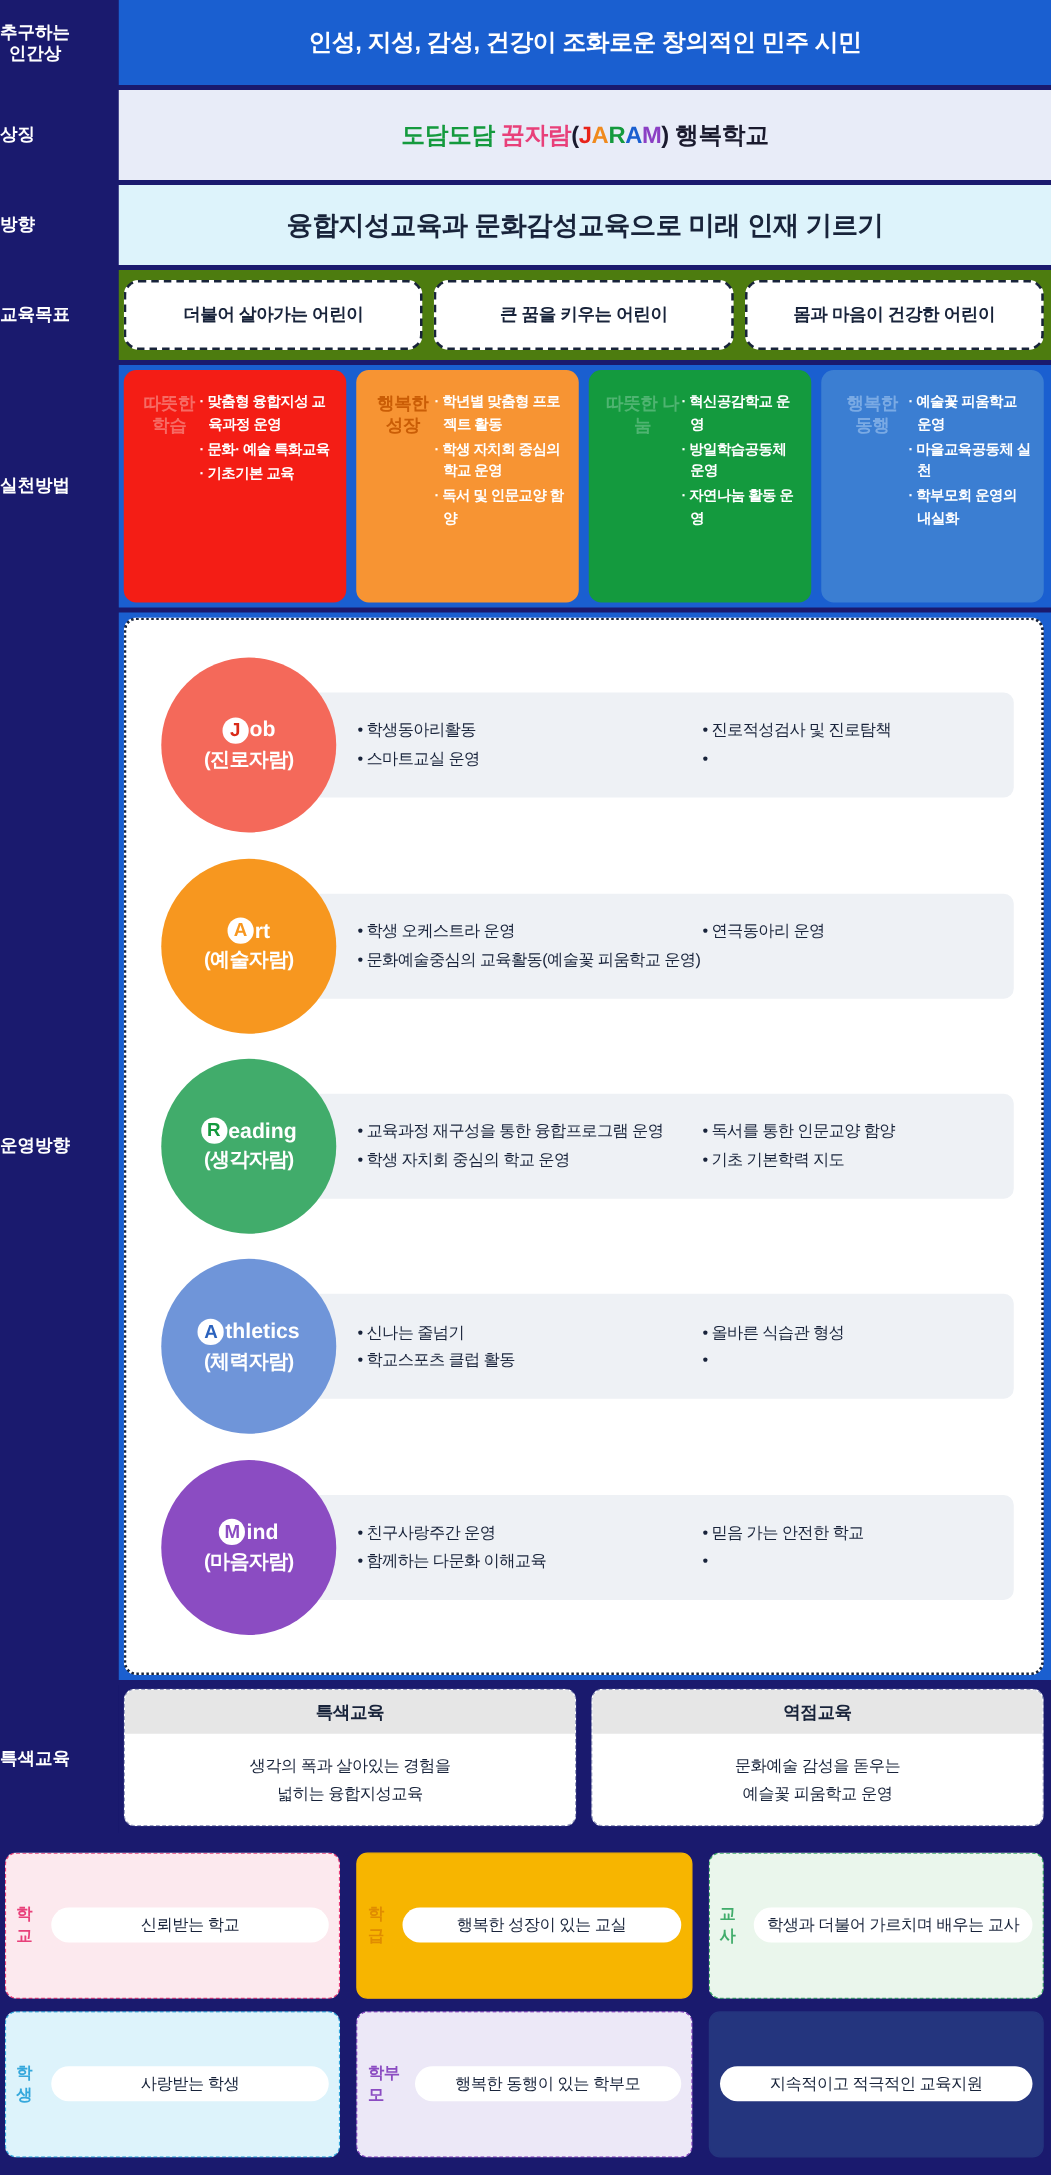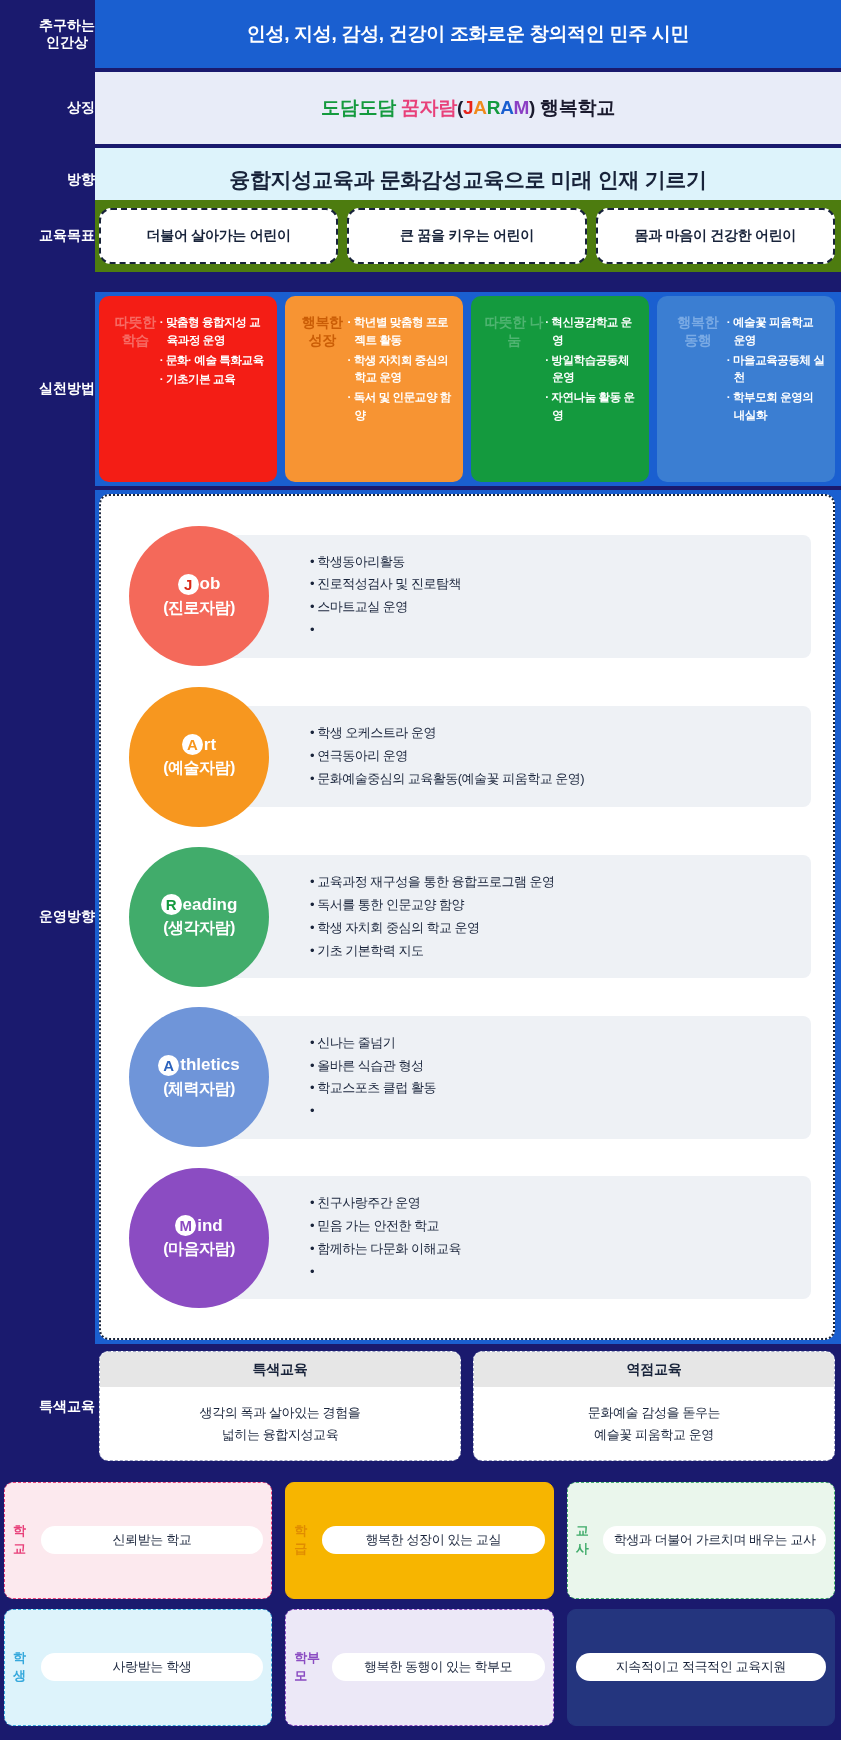--- a/index.html
+++ b/index.html
@@ -25,21 +25,21 @@
   }
   .row-label {
     width: 95px;
     flex: 0 0 95px;
     background: #1a1a6e;
     color: #ffffff;
     font-weight: bold;
     font-size: 14px;
     display: flex;
     align-items: center;
-    justify-content: flex-end;
+    justify-content: flex-start;
     text-align: center;
     line-height: 1.25;
   }
   .row-body {
     flex: 1 1 auto;
     position: relative;
   }
 
   
   #row-vision { top: 0; height: 68px; }
@@ -87,21 +87,21 @@
     justify-content: center;
   }
   .direction-text {
     color: #18233a;
     font-size: 21px;
     font-weight: bold;
     letter-spacing: -0.3px;
   }
 
   
-  #row-goals { top: 200px; height: 72px; }
+  #row-goals { top: 216px; height: 72px; }
   #row-goals .row-body {
     background: #4d7c0f;
     display: flex;
     align-items: center;
     gap: 9px;
     padding: 0 6px 0 4px;
   }
   .goal-card {
     flex: 1 1 0;
     height: 56px;
@@ -246,21 +246,20 @@
     flex-wrap: wrap;
     align-content: center;
   }
   .jaram-items .ji {
     font-size: 13px;
     color: #18233a;
     letter-spacing: -0.5px;
     line-height: 1.75;
     text-indent: -9px;
     padding-left: 9px;
-    margin-left: 24px;
   }
   .jaram-items .ji::before { content: "• "; }
   .col-l { flex: 0 0 54%; }
   .col-r { flex: 0 0 46%; }
   .col-wide { flex: 0 0 100%; }
 
   
   #row-feature { top: 1348px; height: 118px; }
   #row-feature .row-body {
     background: #1a1a6e;

